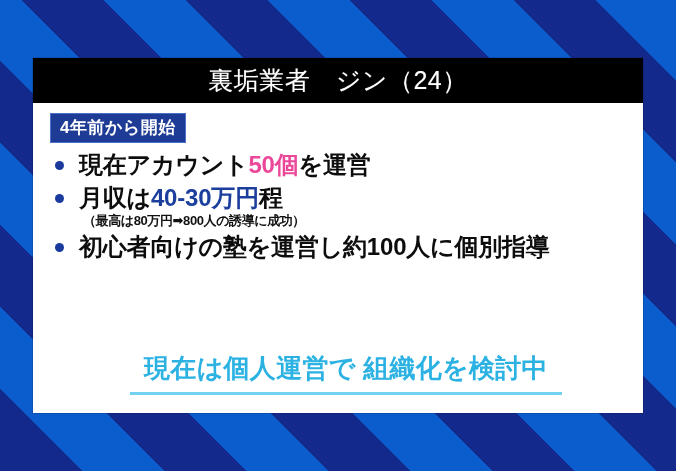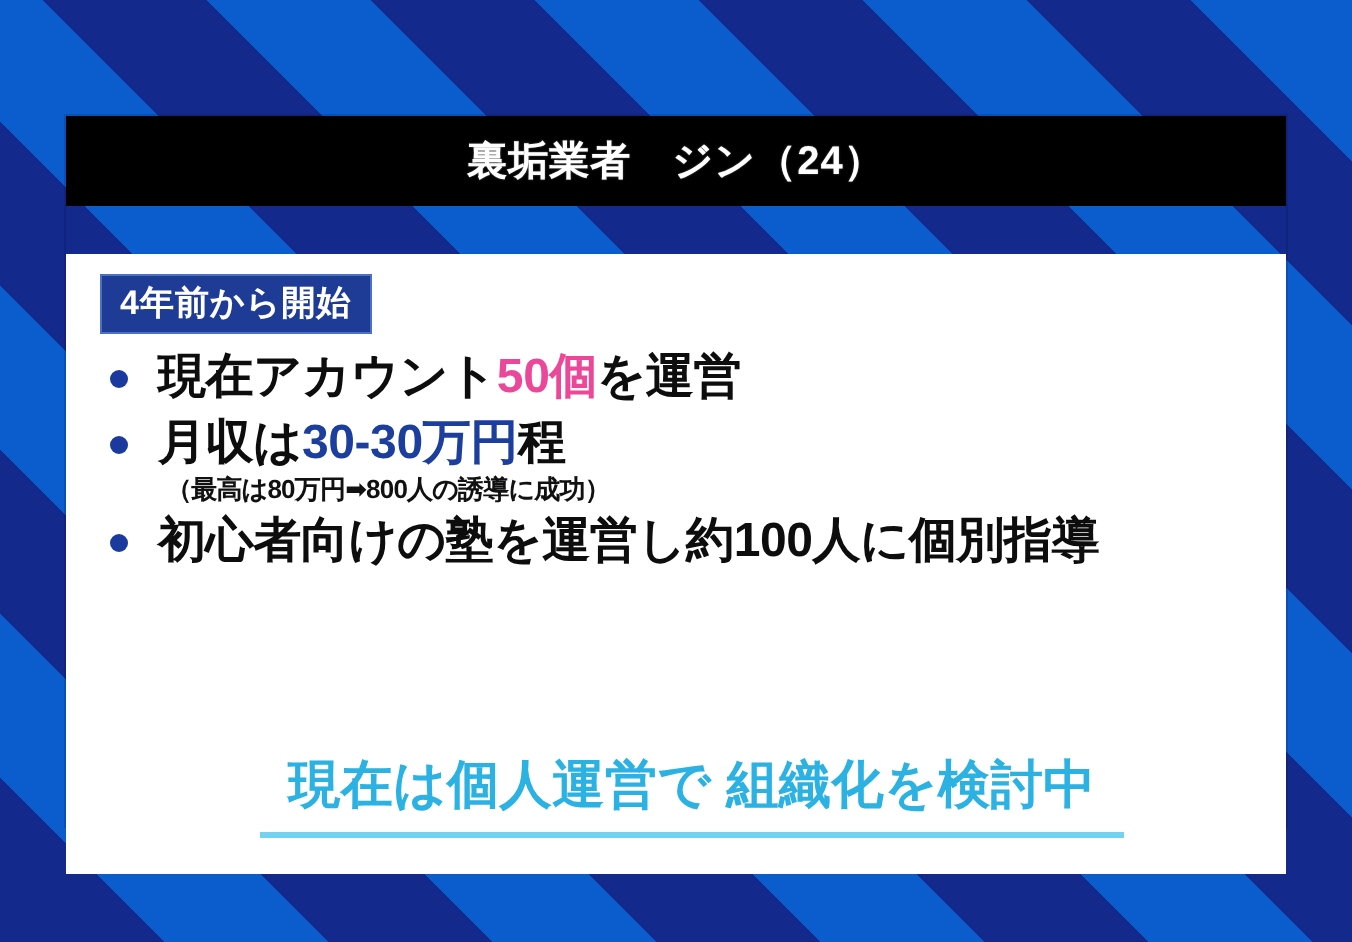--- a/index.html
+++ b/index.html
@@ -48,38 +48,37 @@
   .card-header {
     height: 45px;
     background: #000000;
     display: flex;
     align-items: center;
     justify-content: center;
   }
 
   .card-title {
     color: #ffffff;
-    font-size: 20px;
-    font-weight: bold;
+    font-size: 25px;
+    font-weight: normal;
     letter-spacing: 0.5px;
     white-space: nowrap;
     text-shadow: 0 0 1px rgba(255,255,255,0.4);
   }
 
   .card-body {
     position: relative;
     height: 310px;
     background: #ffffff;
     padding: 0;
   }
 
   
   .badge-row {
     padding: 10px 0 2px 17px;
-    margin-top: 24px;
   }
   .badge {
     display: inline-block;
     background: #1e3c96;
     border: 1px solid #4a72c4;
     color: #ffffff;
     font-size: 17px;
     font-weight: bold;
     line-height: 1;
     padding: 5px 9px 6px 9px;
@@ -167,21 +166,21 @@
         <span class="badge" style="background: rgb(30, 60, 150); border-color: rgb(74, 114, 196); color: rgb(255, 255, 255);">4年前から開始</span>
       </div>
 
       <ul class="bullets" id="bullet-list">
           <li class="bullet-item">
             <span class="bullet-dot"></span>
             <span class="bullet-text"><span style="color: rgb(13, 13, 13);">現在アカウント</span><span style="color: #ec4899;">50個</span><span style="color: rgb(13, 13, 13); text-align: right;">を運営</span></span>
           </li>
           <li class="bullet-item">
             <span class="bullet-dot"></span>
-            <span class="bullet-text"><span style="color: rgb(13, 13, 13); text-align: right;">月収は</span><span style="color: rgb(28, 63, 158);">30-30万円</span><span style="color: rgb(13, 13, 13);">程</span></span>
+            <span class="bullet-text"><span style="color: rgb(13, 13, 13); text-align: right;">月収は</span><span style="color: rgb(28, 63, 158);">40-30万円</span><span style="color: rgb(13, 13, 13);">程</span></span>
             <span class="subnote">（最高は80万円➡800人の誘導に成功）</span>
           </li>
           <li class="bullet-item">
             <span class="bullet-dot"></span>
             <span class="bullet-text"><span style="color: rgb(13, 13, 13);">初心者向けの塾を運営し約100人に個別指導</span></span>
           </li>
         </ul>
 
       <div class="conclusion">
         <span class="conclusion-text" style="color: rgb(43, 178, 227); border-bottom-color: rgb(114, 210, 239);">現在は個人運営で 組織化を検討中</span>

